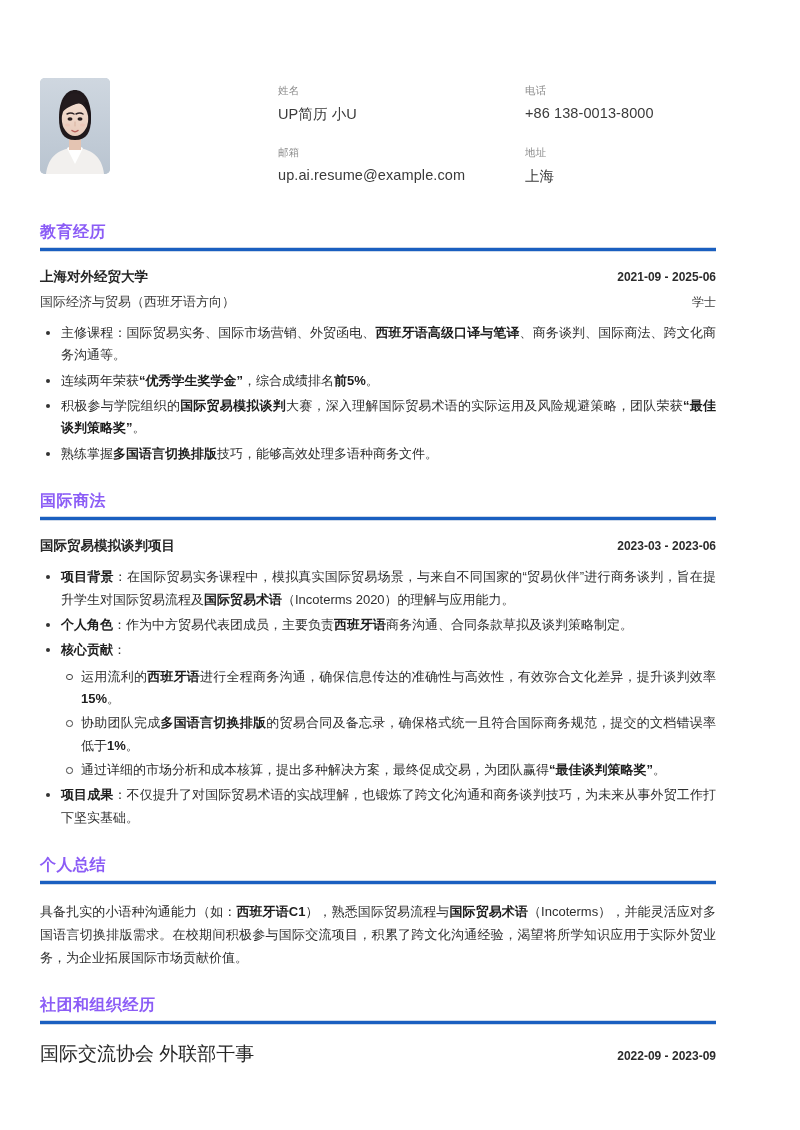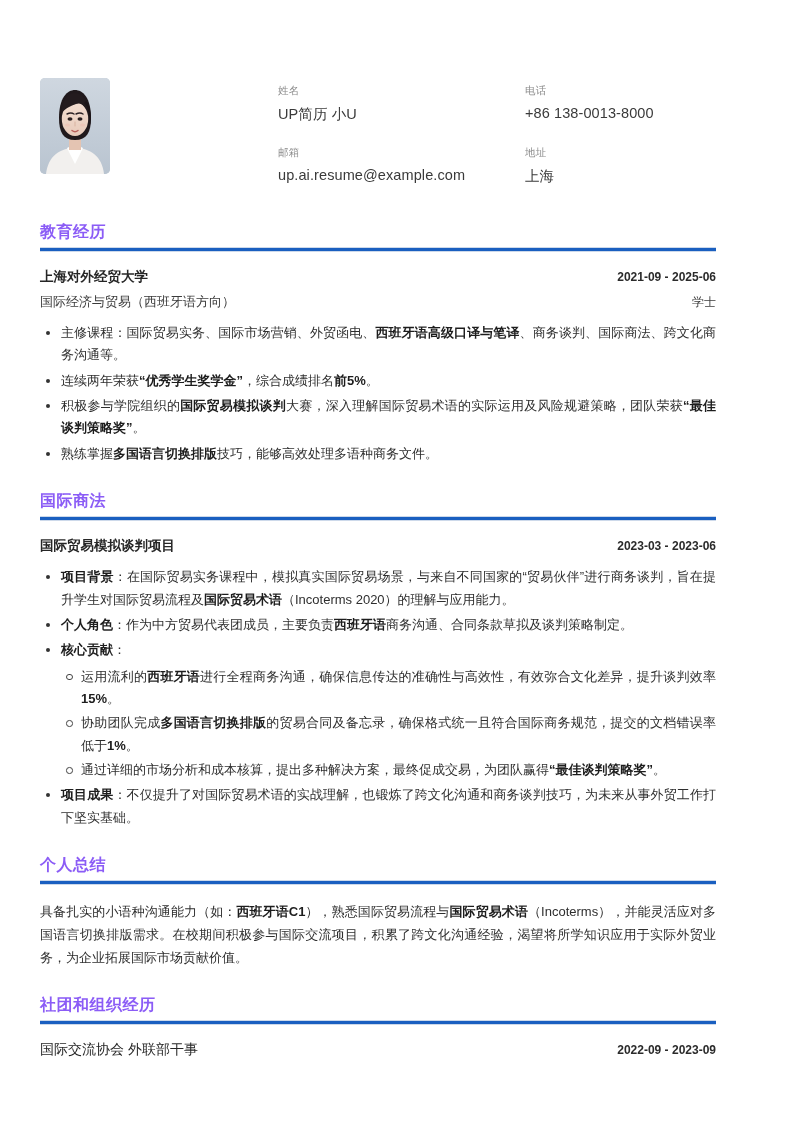--- a/index.html
+++ b/index.html
@@ -80,21 +80,21 @@
     display: flex;
     justify-content: space-between;
     align-items: baseline;
     gap: 40px;
   }
   .entry-title {
     font-size: 13.5px;
     font-weight: bold;
     color: #262626;
   }
-  .entry-title.regular { font-weight: normal; font-size: 14px; }
+  .entry-title.regular { font-weight: normal; font-size: 19px; }
   .entry-date {
     font-size: 12px;
     font-weight: bold;
     color: #2b2b2b;
     white-space: nowrap;
   }
   .entry-sub-row {
     display: flex;
     justify-content: space-between;
     align-items: center;

